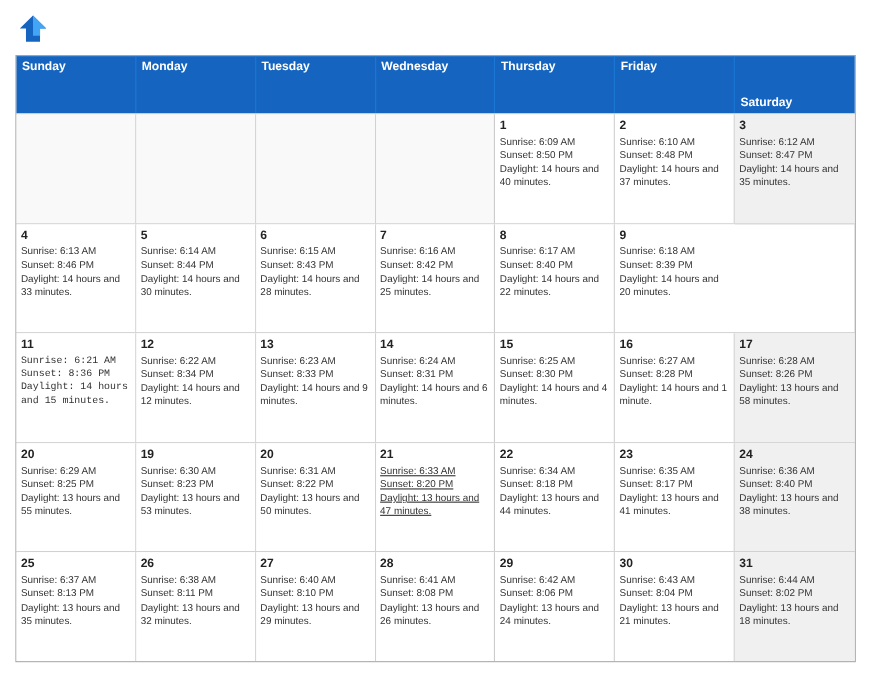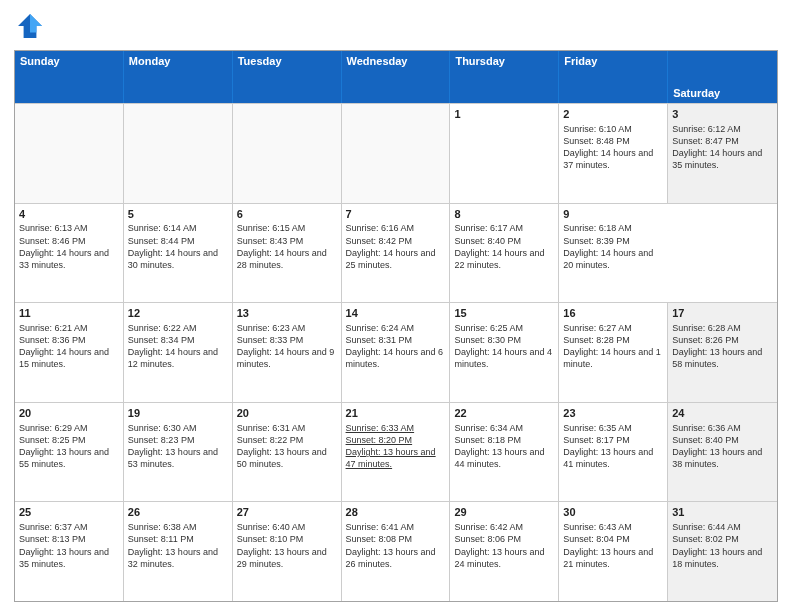--- a/index.html
+++ b/index.html
@@ -140,20 +140,23 @@
         <div class="cal-header-cell">Saturday</div>
       </div>
     <div class="cal-body">
     <div class="cal-row">
           <div class="cal-cell empty"></div>
           <div class="cal-cell empty"></div>
           <div class="cal-cell empty"></div>
           <div class="cal-cell empty"></div>
           <div class="cal-cell">
             <span class="day-num">1</span>
+            <div class="cell-text" style="white-space: pre-line;">Sunrise: 6:09 AM
+Sunset: 8:50 PM
+Daylight: 14 hours and 40 minutes.</div>
           </div>
           <div class="cal-cell">
             <span class="day-num">2</span>
             <div class="cell-text" style="white-space: pre-line;">Sunrise: 6:10 AM
 Sunset: 8:48 PM
 Daylight: 14 hours and 37 minutes.</div>
           </div>
           <div class="cal-cell shaded">
             <span class="day-num">3</span>
             <div class="cell-text" style="white-space: pre-line;">Sunrise: 6:12 AM
@@ -195,21 +198,21 @@
           <div class="cal-cell">
             <span class="day-num">9</span>
             <div class="cell-text" style="white-space: pre-line;">Sunrise: 6:18 AM
 Sunset: 8:39 PM
 Daylight: 14 hours and 20 minutes.</div>
           </div>
         </div>
         <div class="cal-row">
           <div class="cal-cell">
             <span class="day-num">11</span>
-            <div class="cell-text" style="white-space: pre-line;">Sunrise: 6:21 AM
+            <div class="cell-text" style="white-space: pre-line; font-family: Liberation Mono, monospace;">Sunrise: 6:21 AM
 Sunset: 8:36 PM
 Daylight: 14 hours and 15 minutes.</div>
           </div>
           <div class="cal-cell">
             <span class="day-num">12</span>
             <div class="cell-text" style="white-space: pre-line;">Sunrise: 6:22 AM
 Sunset: 8:34 PM
 Daylight: 14 hours and 12 minutes.</div>
           </div>
           <div class="cal-cell">

